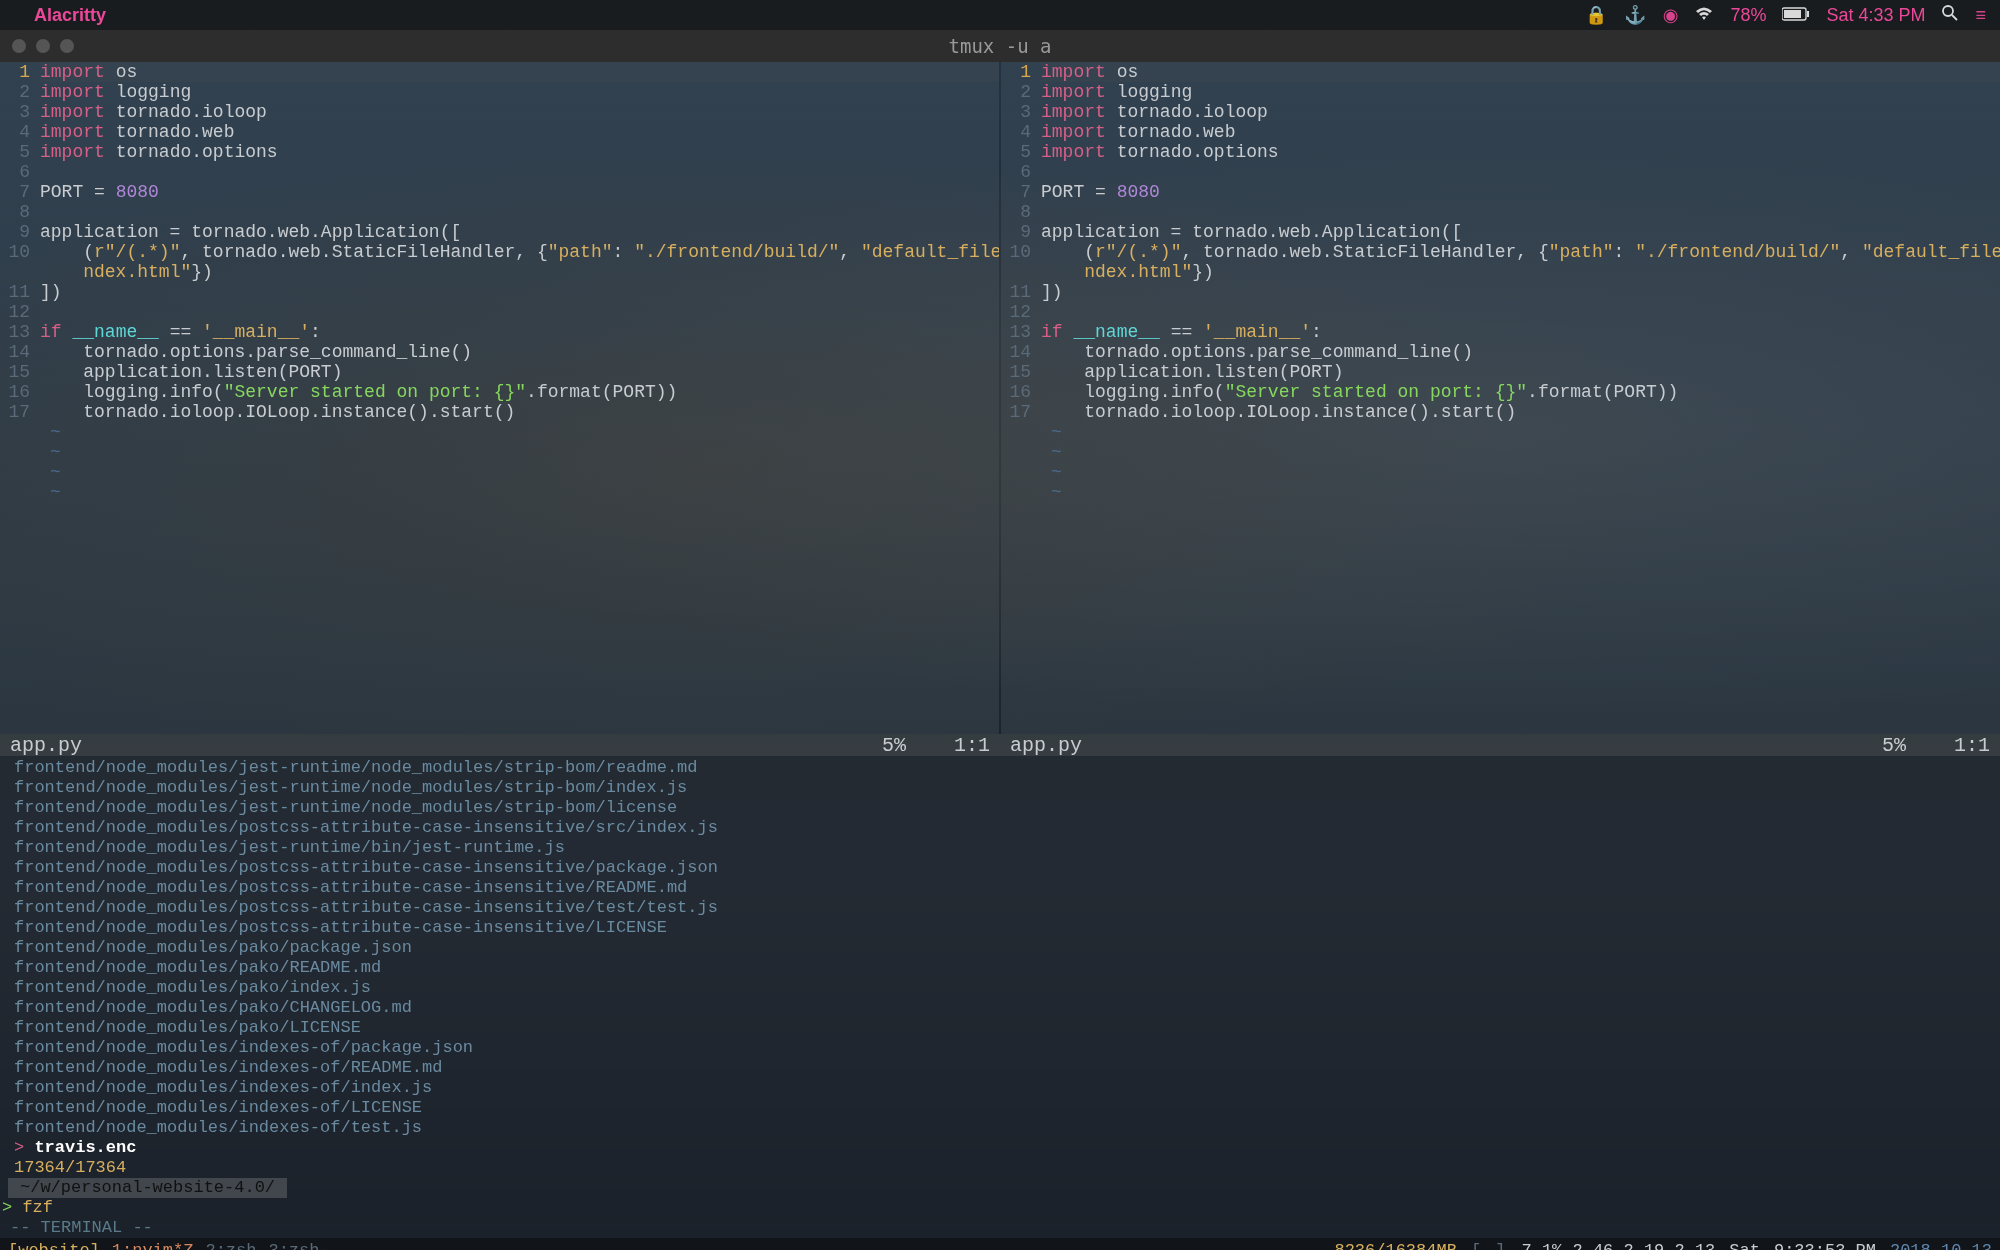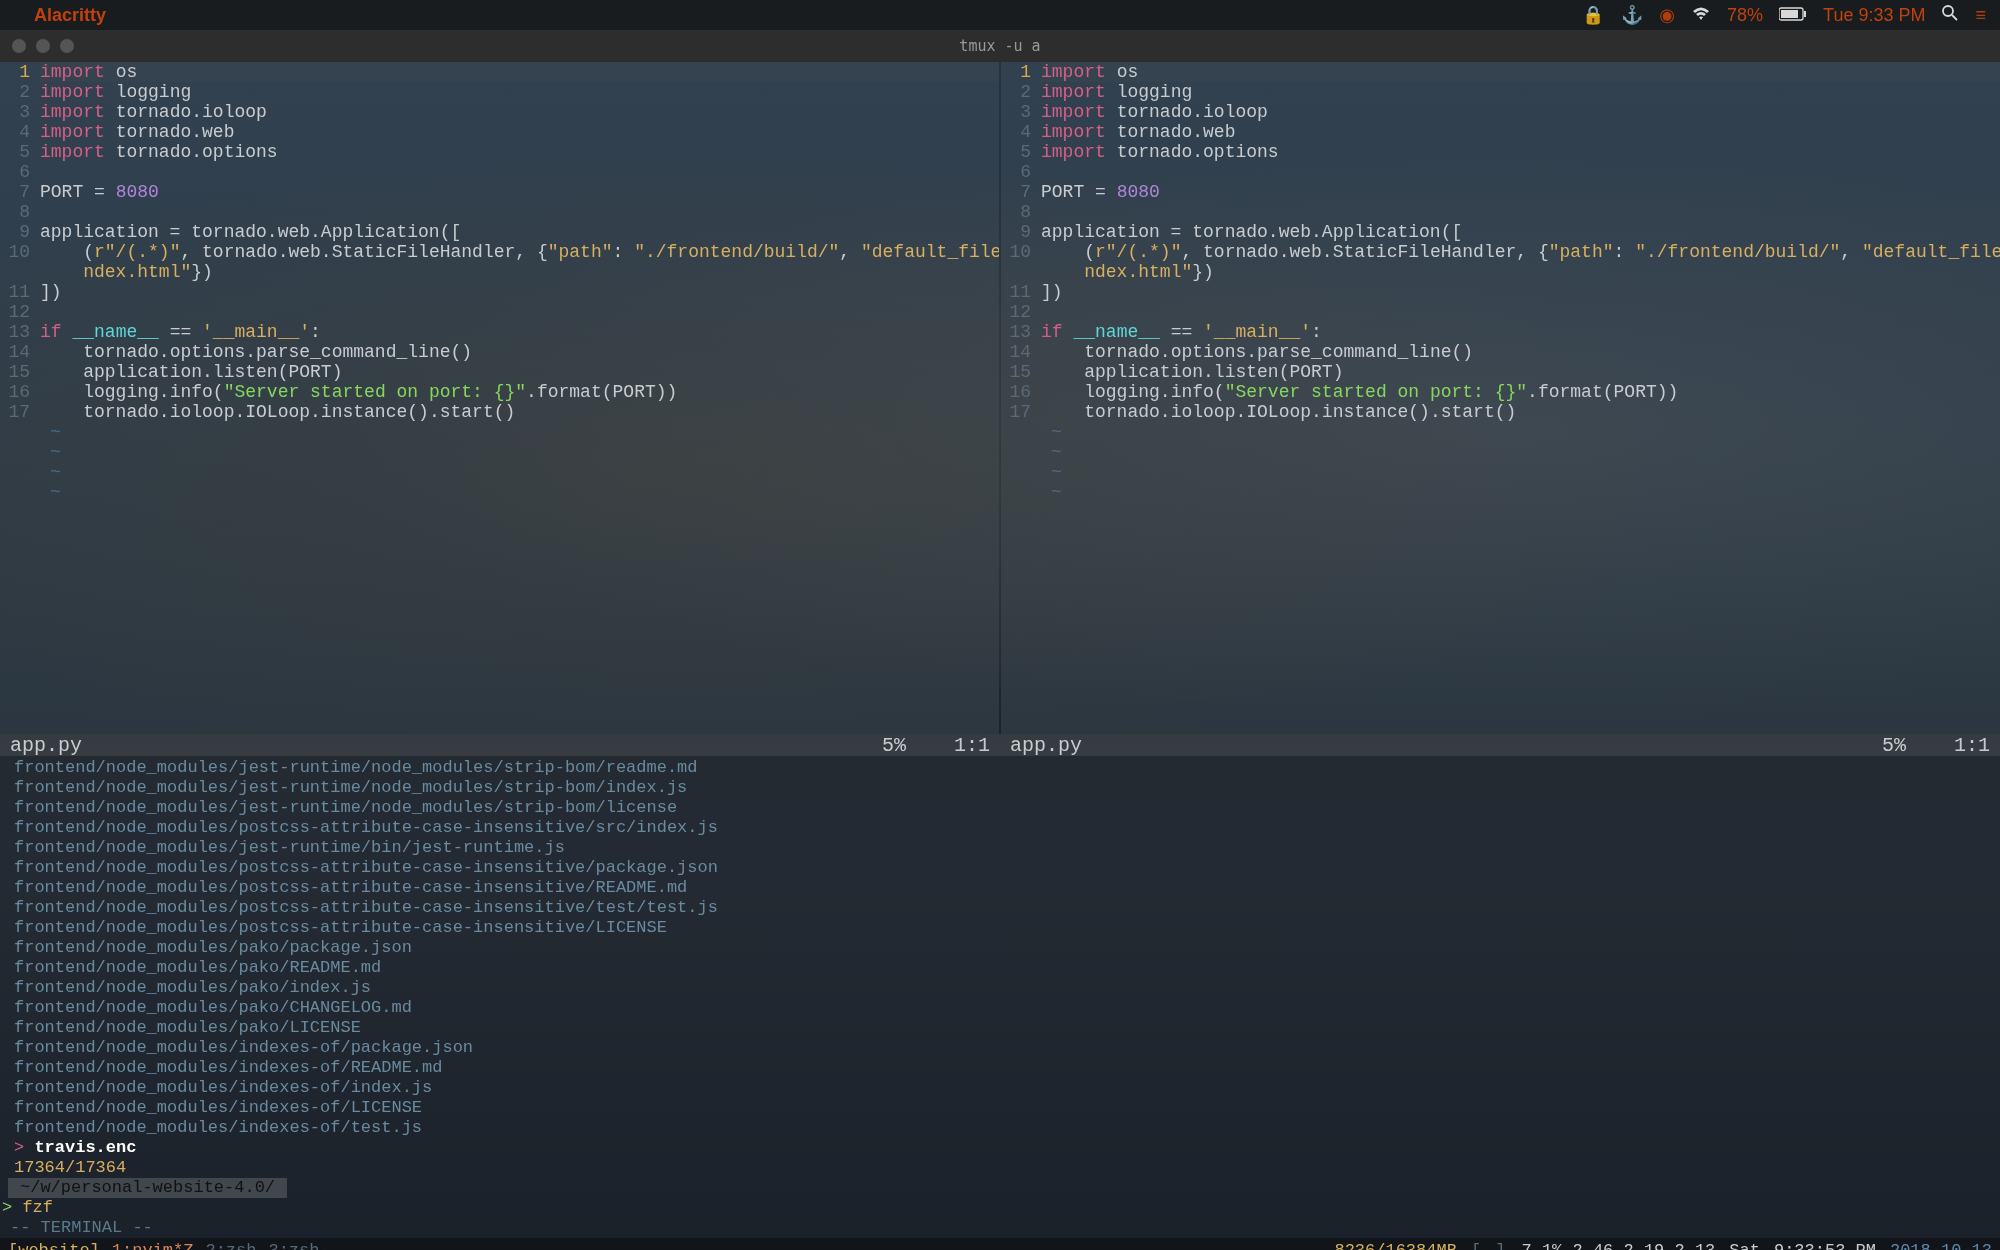--- a/index.html
+++ b/index.html
@@ -15,42 +15,42 @@
 }
 
 
 .menubar {
   height: 30px;
   background: rgba(20,20,20,0.85);
   display: flex;
   align-items: center;
   justify-content: space-between;
   padding: 12px 14px;
-  color: #c2410c;
+  color: #ec4899;
   font-family: -apple-system, Helvetica, Arial, sans-serif;
   font-size: 18px;
 }
 .menubar-left { display: flex; align-items: center; gap: 20px; }
 .menubar-right { display: flex; align-items: center; gap: 16px; }
 .apple-logo { font-size: 20px; }
 .app-name { font-weight: 600; }
 .menubar-icon { opacity: 0.9; }
 
 
 .titlebar {
   height: 32px;
   background: #2d2d2d;
   display: flex;
   align-items: center;
   justify-content: center;
   position: relative;
 }
 .traffic-lights { position: absolute; left: 12px; display: flex; gap: 10px; }
 .tl { width: 14px; height: 14px; border-radius: 50%; background: #555; }
-.window-title { color: #999; font-family: Menlo, monospace; font-size: 15px; }
+.window-title { color: #999; font-family: Menlo, monospace; font-size: 19px; }
 
 
 .workspace {
   display: flex;
   height: 672px;
   position: relative;
 }
 .bg-overlay {
   position: absolute; inset:0;
   background:
@@ -165,21 +165,21 @@
         </svg>
     </span>
     <span>78%</span>
     <span class="menubar-icon">
       <svg width="28" height="14" viewBox="0 0 28 14">
           <rect x="0" y="1" width="24" height="12" rx="2" fill="none" stroke="#eee" stroke-width="1.3"></rect>
           <rect x="2" y="3" width="17" height="8" fill="#eee"></rect>
           <rect x="25" y="4" width="2" height="6" fill="#eee"></rect>
         </svg>
     </span>
-    <span>Tue 9:33 PM</span>
+    <span>Sat 4:33 PM</span>
     <span class="menubar-icon">
       <svg width="18" height="18" viewBox="0 0 18 18">
           <circle cx="7" cy="7" r="5" fill="none" stroke="#eee" stroke-width="1.8"></circle>
           <line x1="11" y1="11" x2="16" y2="16" stroke="#eee" stroke-width="1.8"></line>
         </svg>
     </span>
     <span class="menubar-icon">≡</span>
   </div>
 </div>
 

